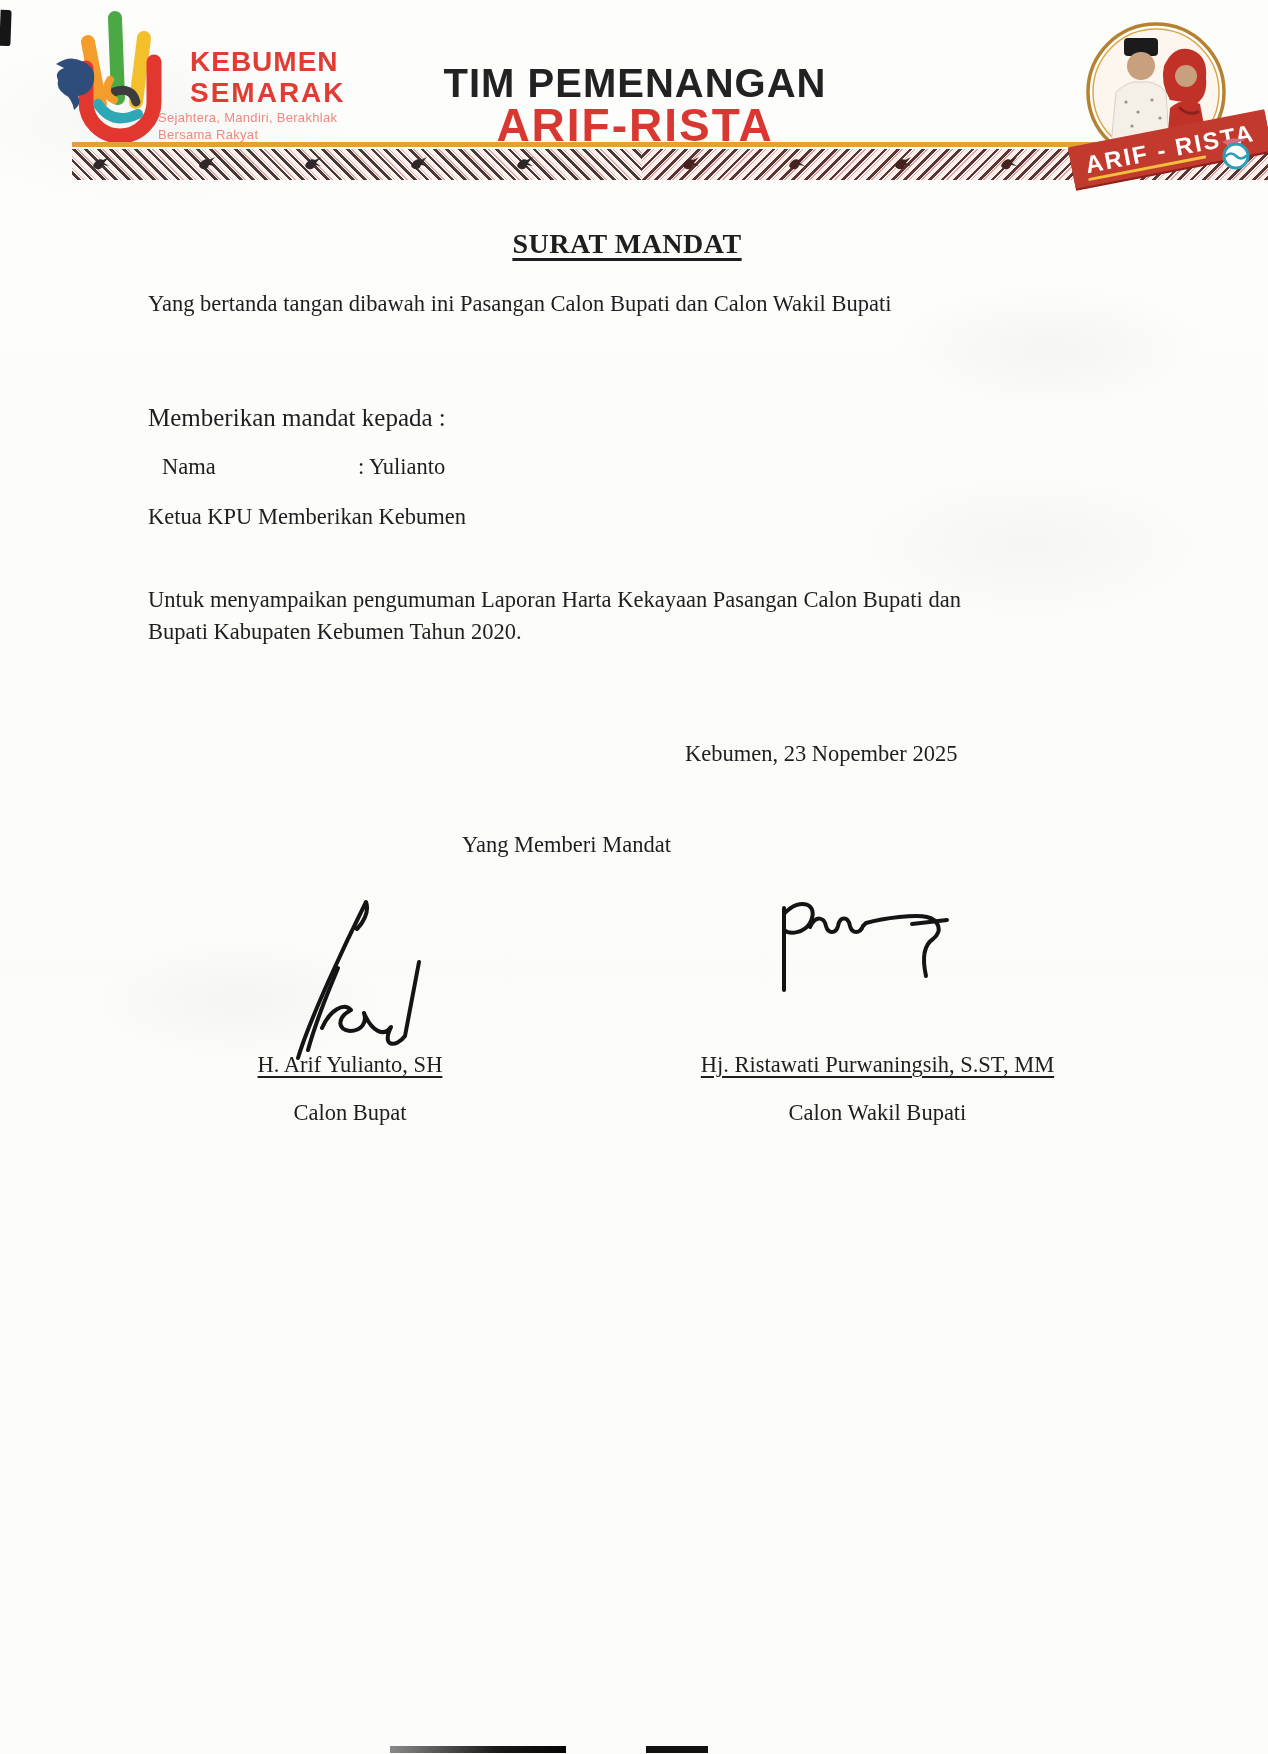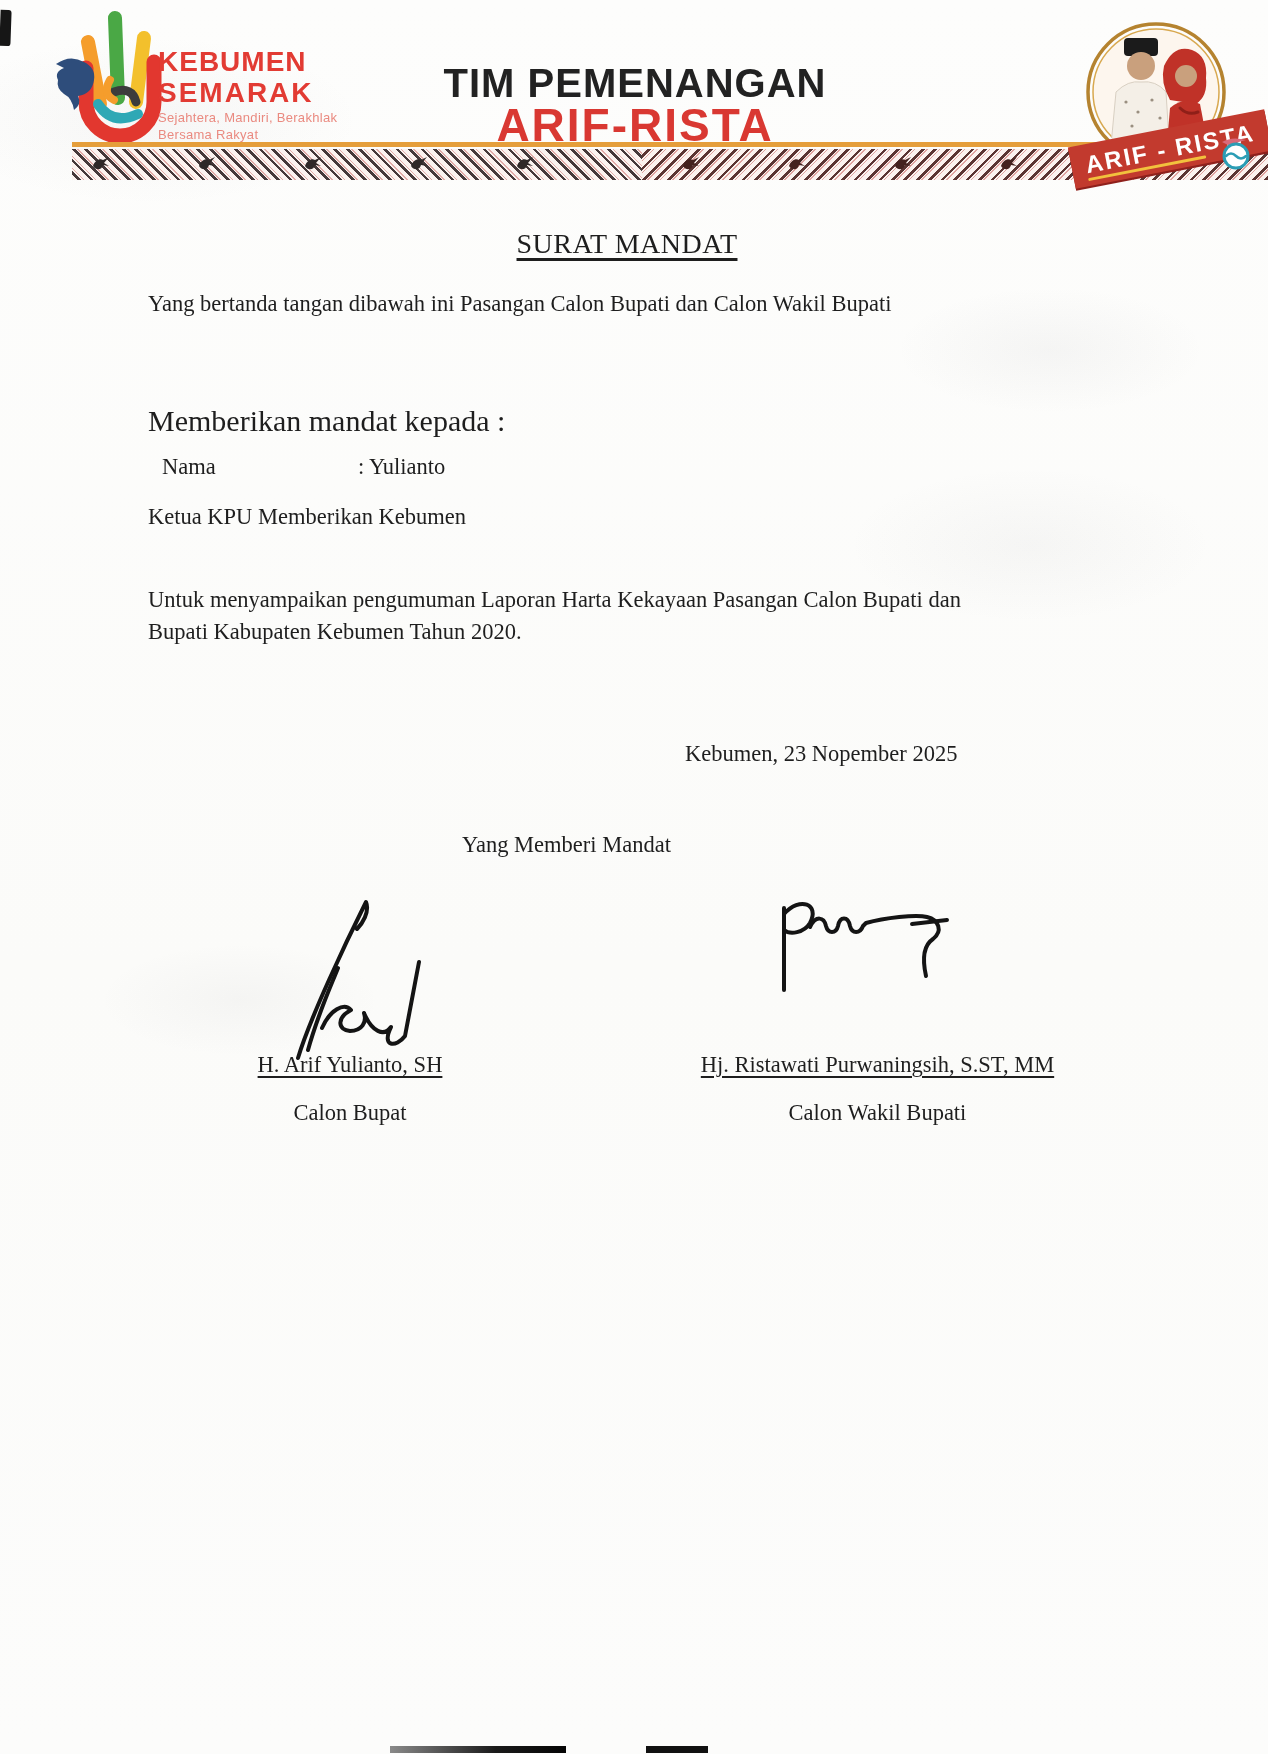--- a/index.html
+++ b/index.html
@@ -13,21 +13,21 @@
     background:
       radial-gradient(220px 90px at 1050px 350px,rgba(120,120,125,.06),transparent 70%),
       radial-gradient(260px 110px at 1030px 545px,rgba(120,120,125,.05),transparent 70%),
       radial-gradient(200px 80px at 240px 1000px,rgba(120,120,125,.05),transparent 70%),
       radial-gradient(300px 120px at 150px 120px,rgba(120,120,125,.05),transparent 70%);
   }
   
   .artifact-tl{position:absolute;left:0;top:10px;width:11px;height:36px;background:#161616;border-radius:0 3px 3px 0;transform:rotate(2deg);}
   .logo-art{position:absolute;left:52px;top:6px;}
   .logo-words{position:absolute;left:158px;top:48px;font-family:"Liberation Sans",sans-serif;line-height:1;}
-  .logo-words .w1,.logo-words .w2{font-weight:bold;color:#e23b33;font-size:28px;letter-spacing:1px;}
+  .logo-words .w1,.logo-words .w2{font-weight:bold;color:#e23b33;font-size:28px;letter-spacing:1px;margin-left:32px;}
   .logo-words .w2{letter-spacing:2px;margin-top:3px;}
   .logo-words .t{color:#ea8a80;font-size:13px;margin-top:4px;letter-spacing:.3px;}
   .head-center{position:absolute;left:315px;top:14px;width:640px;text-align:center;font-family:"Liberation Sans",sans-serif;margin-top:48px;}
   .org1{font-size:40px;font-weight:bold;color:#222;letter-spacing:1px;line-height:1.05;}
   .org2{font-size:46px;font-weight:bold;color:#d93832;letter-spacing:2px;line-height:.95;}
   .addr{font-size:21px;font-weight:bold;color:#1d1d1d;margin-top:4px;white-space:pre;}
   
   .badge{position:absolute;left:1068px;top:16px;width:200px;height:170px;z-index:6;}
   .banner{
     position:absolute;left:2px;top:112px;width:200px;height:42px;background:#c23a2e;
@@ -38,24 +38,24 @@
   
   .orange-line{position:absolute;left:72px;right:0;top:142px;height:5px;background:#e59e3b;z-index:2;}
   .strip{position:absolute;left:72px;right:0;top:149px;height:31px;z-index:1;background:#fbf2ef;}
   .strip .hl{position:absolute;top:0;bottom:0;left:0;width:570px;
     background:repeating-linear-gradient(45deg,transparent 0 4px,#46393a 4px 6.6px,transparent 6.6px 7.8px,rgba(196,86,82,.45) 7.8px 8.8px);}
   .strip .hr{position:absolute;top:0;bottom:0;left:570px;right:0;
     background:repeating-linear-gradient(135deg,transparent 0 4px,#5c3533 4px 6.6px,transparent 6.6px 7.8px,rgba(196,86,82,.5) 7.8px 8.8px);}
   .motif{position:absolute;top:7px;width:18px;height:16px;}
   
   .title{position:absolute;left:0;top:228px;width:1254px;text-align:center;}
-  .title span{font-size:28px;font-weight:normal;letter-spacing:.5px;text-decoration:underline;text-underline-offset:5px;text-decoration-thickness:2.5px;}
+  .title span{font-size:28px;font-weight:bold;letter-spacing:.5px;text-decoration:underline;text-underline-offset:5px;text-decoration-thickness:2.5px;}
   .pline{white-space:pre;font-size:22.5px;line-height:32px;}
   .p1{position:absolute;left:148px;top:288px;}
-  .mintro{position:absolute;left:148px;top:404px;font-size:30px;}
+  .mintro{position:absolute;left:148px;top:404px;font-size:25px;}
   .nrow{position:absolute;left:148px;top:454px;font-size:22.5px;margin-left:14px;}
   .nrow .lbl{display:inline-block;width:196px;}
   .role1{position:absolute;left:148px;top:504px;font-size:22.5px;}
   .p2{position:absolute;left:148px;top:584px;}
   .dateline{position:absolute;left:685px;top:741px;font-size:22.5px;}
   .signhead{position:absolute;left:462px;top:832px;font-size:22.5px;}
   .sigL{position:absolute;left:180px;top:1052px;width:340px;text-align:center;}
   .sigR{position:absolute;left:640px;top:1052px;width:475px;text-align:center;}
   .sname{font-size:22.5px;text-decoration:underline;text-underline-offset:4px;white-space:pre;}
   .srole{font-size:22.5px;margin-top:22px;}

